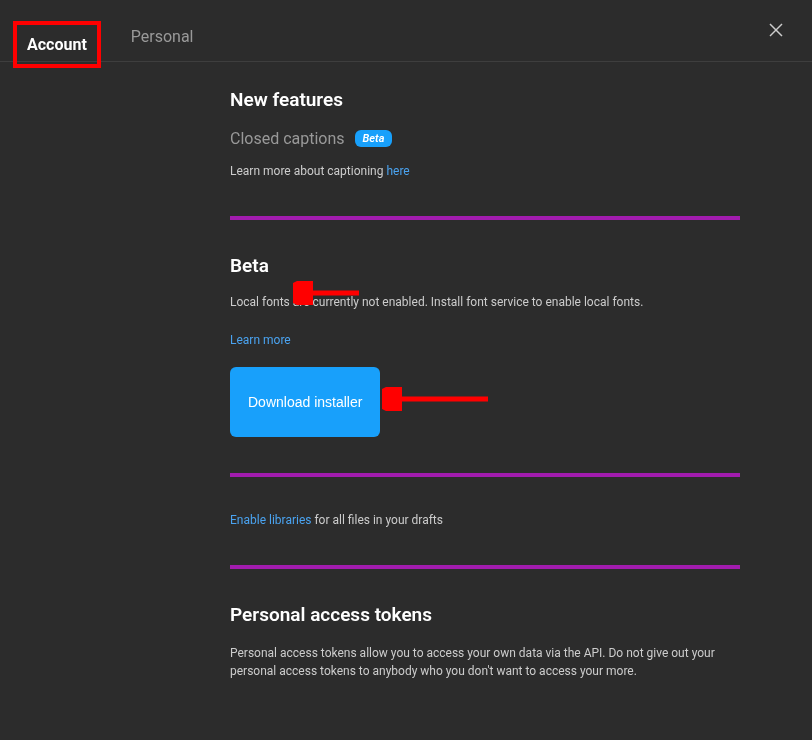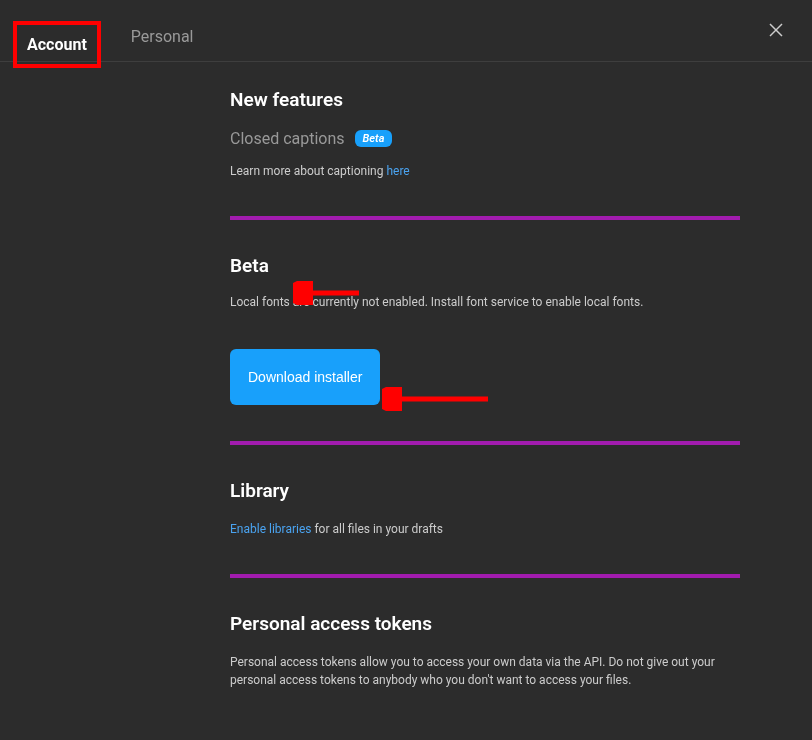--- a/index.html
+++ b/index.html
@@ -90,21 +90,21 @@
       line-height: 1.5;
     }
     .link {
       color: #4aa3f0;
       cursor: pointer;
     }
     .btn-primary {
       background: #18a0fb;
       color: #ffffff;
       border: none;
-      padding: 20px 18px;
+      padding: 27px 18px;
       font-size: 14px;
       border-radius: 6px;
       cursor: pointer;
       margin-top: 18px;
     }
     .fonts-section .section-title {
       margin-bottom: 16px;
     }
     .fonts-desc {
       margin-bottom: 20px;
@@ -147,33 +147,35 @@
       <span class="beta-badge">Beta</span>
     </div>
     <div class="body-text">
       <span>Learn more about captioning </span><span class="link">here</span>
     </div>
   </div>
 
   <div class="section fonts-section">
     <div class="section-title">Beta</div>
     <div class="body-text fonts-desc">Local fonts are currently not enabled. Install font service to enable local fonts.</div>
+    <div class="body-text">
+      <span class="link">Learn more</span>
+    </div>
     <button class="btn-primary">Download installer</button>
   </div>
 
   <div class="section">
-    <div class="section-title">Library</div>
     <div class="body-text">
       <span class="link">Enable libraries</span><span> for all files in your drafts</span>
     </div>
   </div>
 
   <div class="section">
     <div class="section-title">Personal access tokens</div>
-    <div class="body-text">Personal access tokens allow you to access your own data via the API. Do not give out your personal access tokens to anybody who you don't want to access your files.</div>
+    <div class="body-text">Personal access tokens allow you to access your own data via the API. Do not give out your personal access tokens to anybody who you don't want to access your more.</div>
   </div>
 
 </div>
 
 <svg class="arrow-svg-1" width="70" height="24">
   <defs>
     <marker id="ah1" markerWidth="8" markerHeight="8" refX="2" refY="4" orient="auto">
       <polygon points="0 0, 8 4, 0 8" fill="#ff0000"></polygon>
     </marker>
   </defs>

